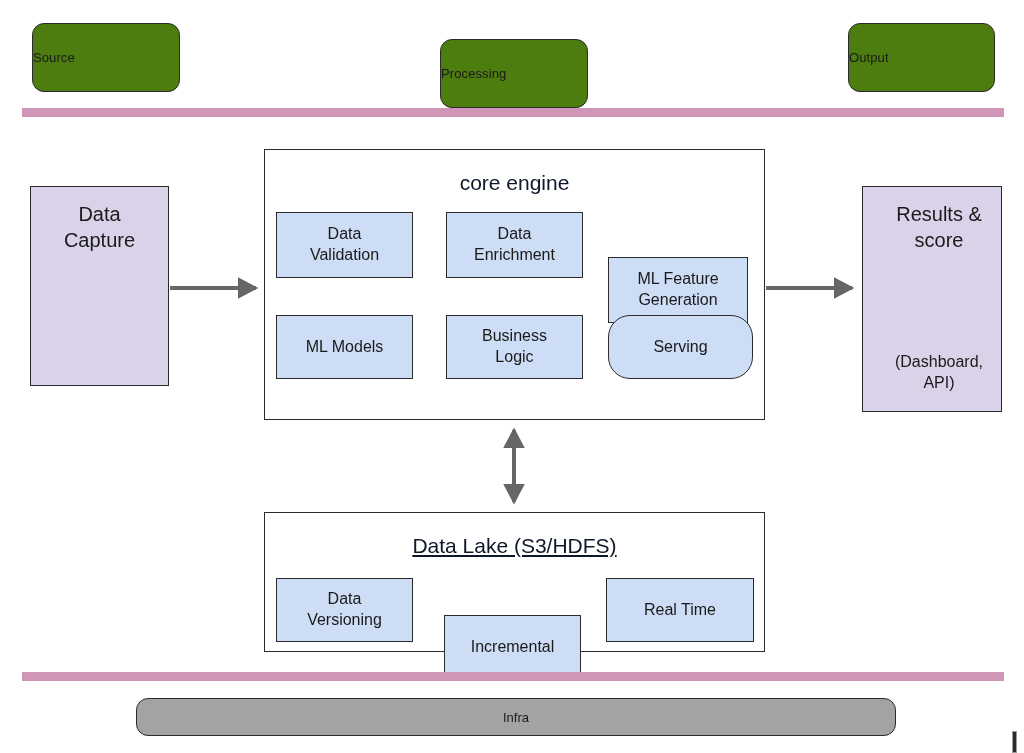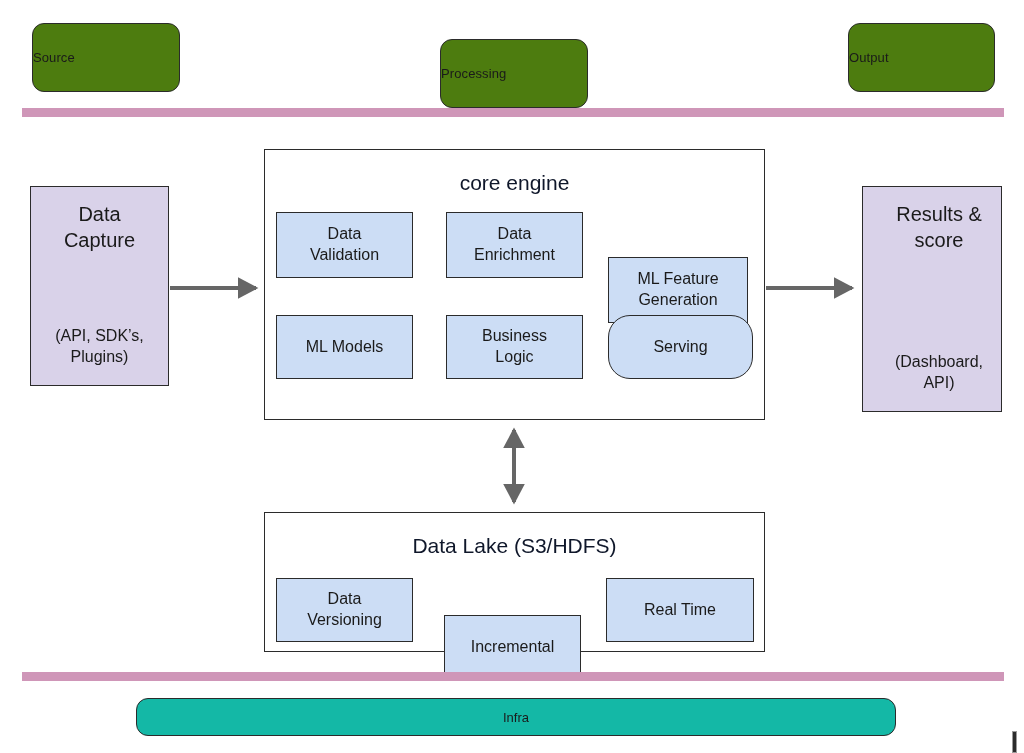--- a/index.html
+++ b/index.html
@@ -80,21 +80,21 @@
     justify-content: center;
     text-align: center;
     font-size: 16px;
     line-height: 1.3;
     color: #1a1a1a;
     padding: 2px 4px;
   }
 
   
   .infra-bar {
-    background: #14b8a6;
+    background: #a3a3a3;
     border: 1.6px solid #2b2b2b;
     border-radius: 12px;
     display: flex;
     align-items: center;
     justify-content: center;
     font-size: 13px;
     color: #1a1a1a;
   }
 
   .edge-artifact {
@@ -127,24 +127,20 @@
     <span>Output</span>
   </div>
 
   <div class="abs divider" style="left:22px; top:108px; width:982px;"></div>
 
   <div class="abs endpoint" style="left:30px; top:186px; width:139px; height:200px;">
     <div>
       <div class="primary">Data</div>
       <div class="primary">Capture</div>
     </div>
-    <div>
-      <div class="secondary">(API, SDK’s,</div>
-      <div class="secondary">Plugins)</div>
-    </div>
   </div>
 
   <div class="abs group" style="left:264px; top:149px; width:501px; height:271px;">
     <div class="group-title" style="margin-top:22px;">core engine</div>
   </div>
 
   <div class="abs component" style="left:276px; top:212px; width:137px; height:66px;">
     <div>
       <div>Data</div>
       <div>Validation</div>
@@ -189,21 +185,21 @@
       <div class="primary">Results &amp;</div>
       <div class="primary">score</div>
     </div>
     <div>
       <div class="secondary">(Dashboard,</div>
       <div class="secondary">API)</div>
     </div>
   </div>
 
   <div class="abs group" style="left:264px; top:512px; width:501px; height:140px;">
-    <div class="group-title" style="margin-top:22px;">Data Lake (S3/HDFS)</div>
+    <div class="group-title" style="margin-top:22px;text-decoration:underline;">Data Lake (S3/HDFS)</div>
   </div>
 
   <div class="abs component" style="left:276px; top:578px; width:137px; height:64px;">
     <div>
       <div>Data</div>
       <div>Versioning</div>
     </div>
   </div>
 
   <div class="abs component" style="left:444px; top:578px; width:137px; height:64px;margin-top:37px;">

